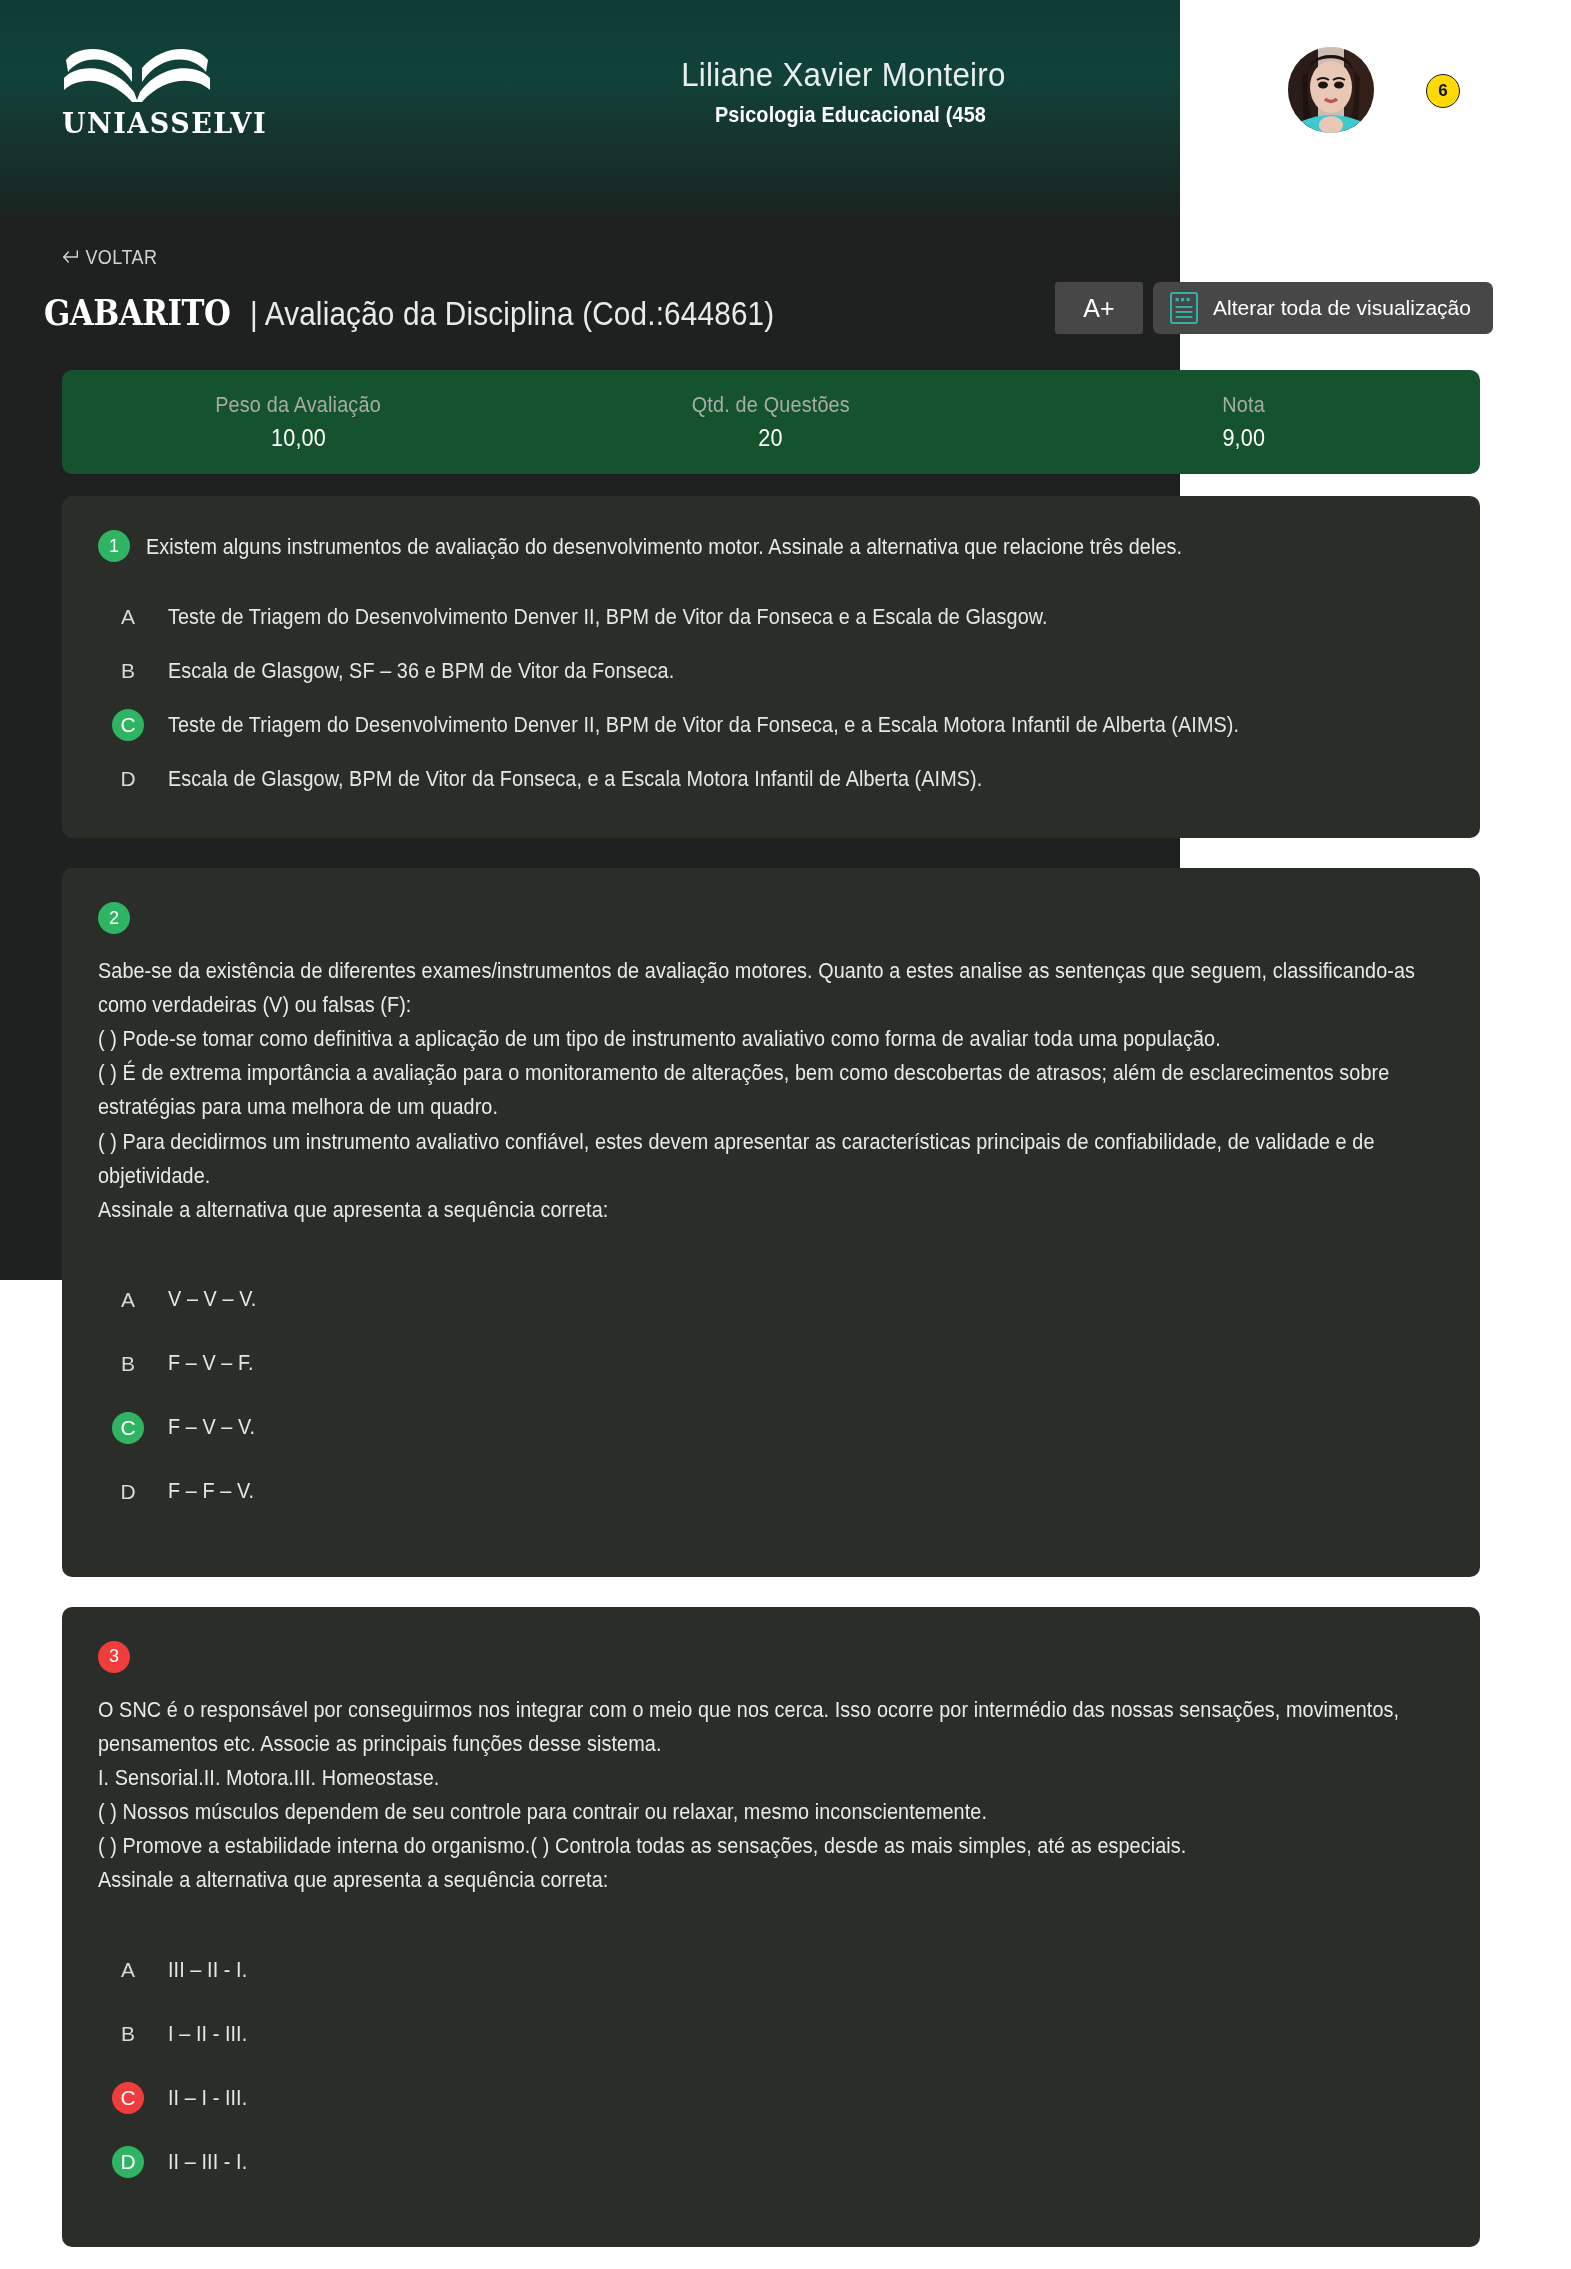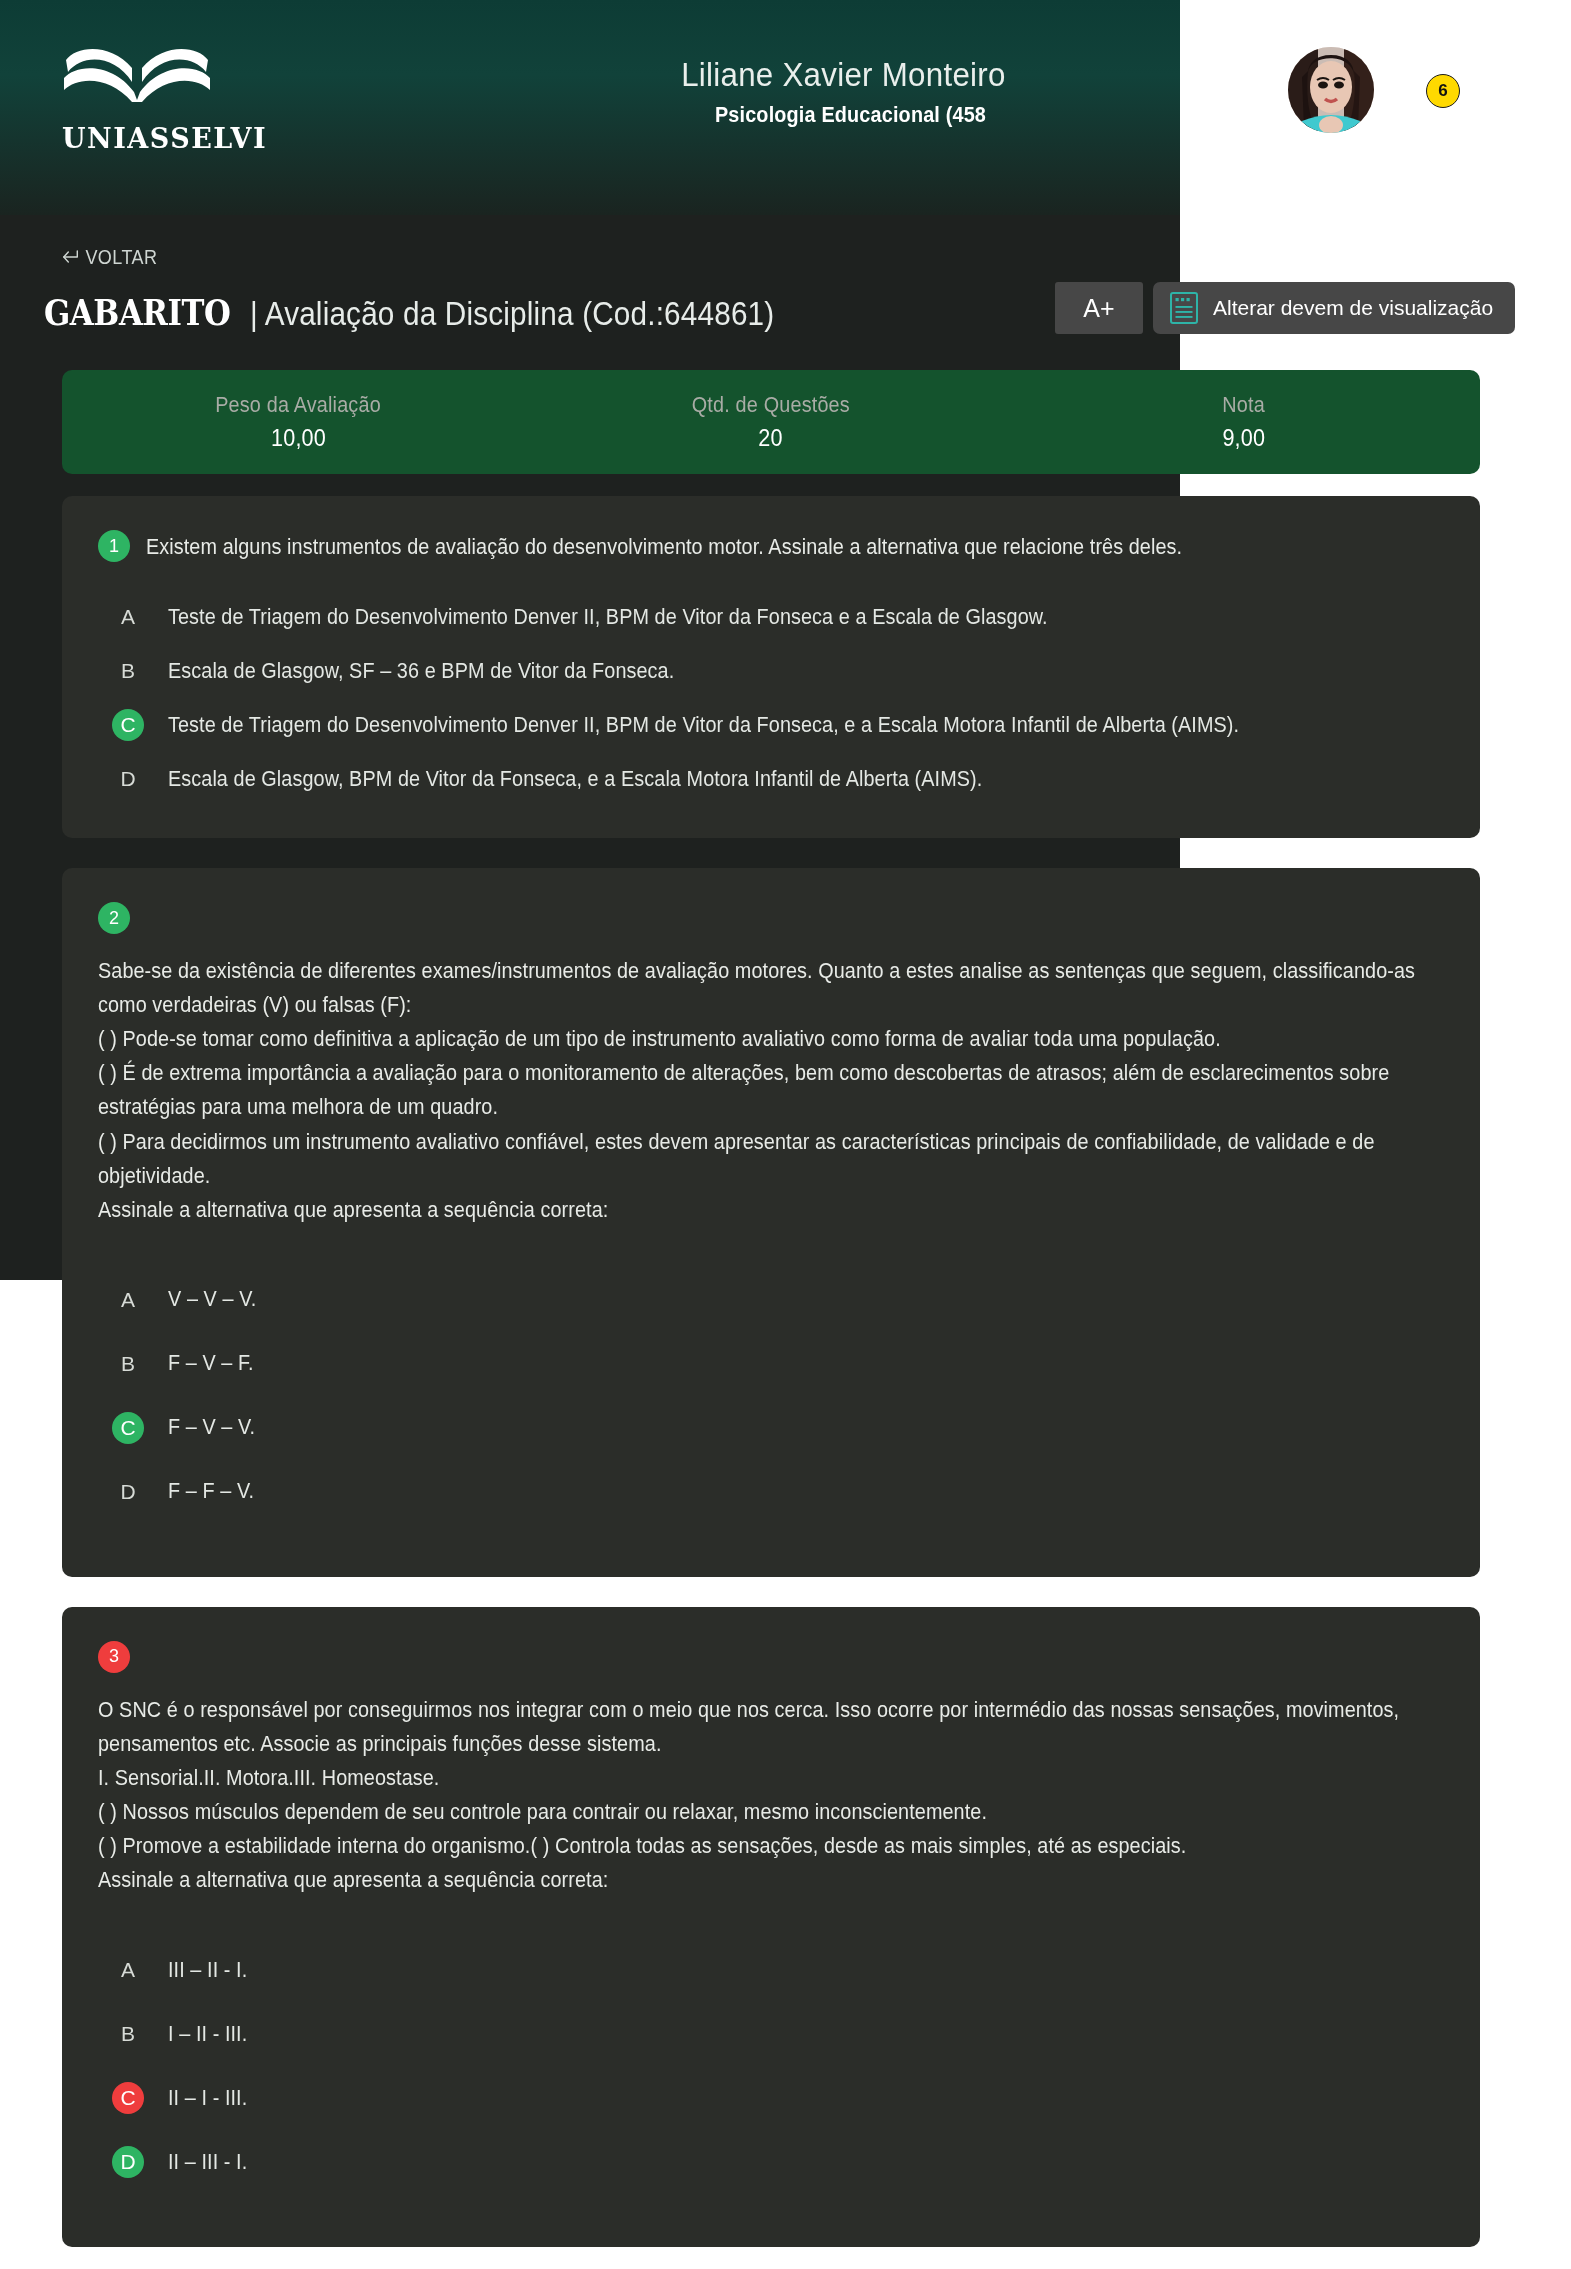--- a/index.html
+++ b/index.html
@@ -48,21 +48,21 @@
     position: absolute;
     left: 62px;
     top: 42px;
     width: 170px;
     height: 105px;
     color: #ffffff;
   }
   .logo-mark { display: block; width: 150px; height: 62px; }
   .logo-word {
     display: block;
-    margin-top: 21px;
+    margin-top: 6px;
     font-family: "DejaVu Serif", serif;
     font-weight: 700;
     font-size: 27px;
     letter-spacing: 1.5px;
     color: #ffffff;
     line-height: 1;
   }
 
   .header-user {
     position: absolute;
@@ -414,21 +414,21 @@
     <button class="btn-viewmode">
       <svg class="viewmode-icon" viewBox="0 0 30 34">
         <rect x="2" y="2" width="26" height="30" rx="2" fill="none" stroke="#2eb4a8" stroke-width="2"></rect>
         <rect x="6.5" y="7" width="3.2" height="3.2" fill="#2eb4a8"></rect>
         <rect x="12" y="7" width="3.2" height="3.2" fill="#2eb4a8"></rect>
         <rect x="17.5" y="7" width="3.2" height="3.2" fill="#2eb4a8"></rect>
         <rect x="6.5" y="15" width="17" height="1.9" fill="#2eb4a8"></rect>
         <rect x="6.5" y="20" width="17" height="1.9" fill="#2eb4a8"></rect>
         <rect x="6.5" y="25" width="17" height="1.9" fill="#2eb4a8"></rect>
       </svg>
-      <span>Alterar devem de visualização</span>
+      <span>Alterar toda de visualização</span>
     </button>
   </div>
 
   <div class="stats-card">
     <div class="stat-col">
       <span class="stat-label">Peso da Avaliação</span>
       <span class="stat-value">10,00</span>
     </div>
     <div class="stat-col">
       <span class="stat-label">Qtd. de Questões</span>

